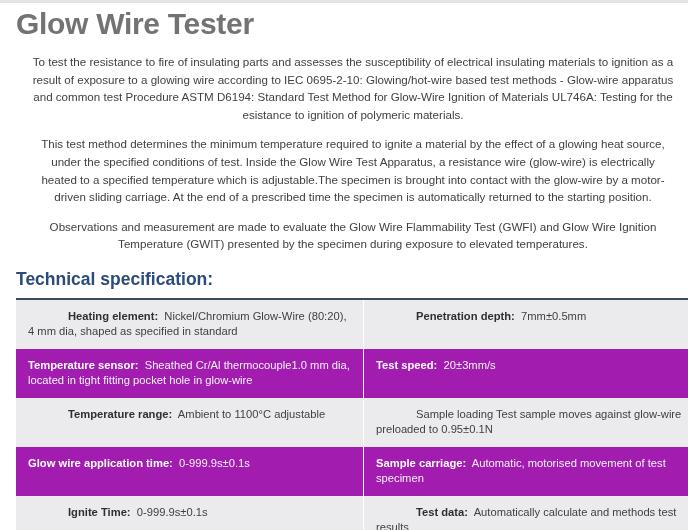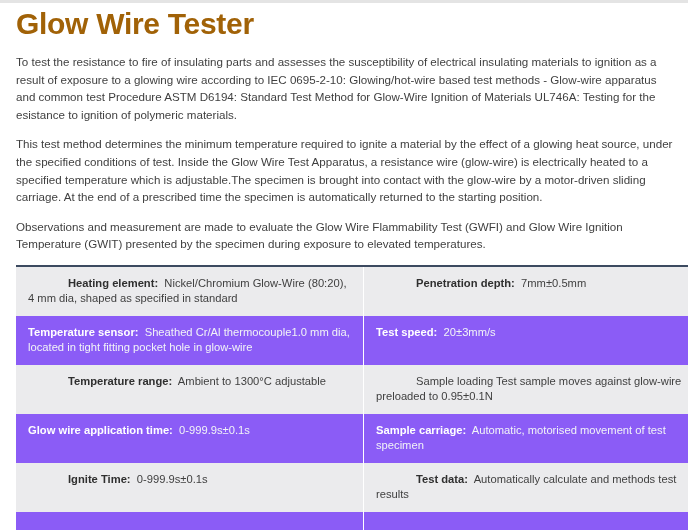--- a/index.html
+++ b/index.html
@@ -20,30 +20,30 @@
     background: #e4e4e4;
     width: 100%;
   }
   .page {
     padding: 0 14px 0 16px;
   }
   h1.title {
     font-size: 30px;
     line-height: 34px;
     font-weight: bold;
-    color: #a16207;
+    color: #737373;
     margin: 4px 0 12px 0;
     letter-spacing: -0.3px;
   }
   p.body-text {
     font-size: 11.6px;
     line-height: 17.6px;
-    margin: 0 0 12px 0;
+    margin: 0 0 12px 16px;
     color: #3f3f3f;
-    text-align: left;
+    text-align: center;
   }
   h2.section-title {
     font-size: 17.5px;
     line-height: 21px;
     font-weight: bold;
     color: #2a4b7c;
     margin: 16px 0 8px 0;
   }
   table.spec {
     border-collapse: collapse;
@@ -64,21 +64,21 @@
     width: 336px;
   }
   tr.row-light td {
     background: #ebebed;
     color: #3f3f3f;
   }
   tr.row-light td.col-right {
     border-left: 1px solid #ffffff;
   }
   tr.row-dark td {
-    background: #8b5cf6;
+    background: #a21caf;
     color: #f2f4f7;
   }
   tr.row-dark td.col-right {
     border-left: 1px solid #ffffff;
   }
   .lbl {
     font-weight: bold;
   }
   tr.row-light .lbl { color: #2f2f2f; padding-left: 40px; }
   tr.row-dark  .lbl { color: #ffffff; }
@@ -90,20 +90,21 @@
 <div class="top-strip"></div>
 
 <div class="page">
 
   <h1 class="title">Glow Wire Tester</h1>
 
   <p class="body-text">To test the resistance to fire of insulating parts and assesses the susceptibility of electrical insulating materials to ignition as a result of exposure to a glowing wire according to IEC 0695-2-10: Glowing/hot-wire based test methods - Glow-wire apparatus and common test Procedure ASTM D6194: Standard Test Method for Glow-Wire Ignition of Materials UL746A: Testing for the esistance to ignition of polymeric materials.</p>
   <p class="body-text">This test method determines the minimum temperature required to ignite a material by the effect of a glowing heat source, under the specified conditions of test. Inside the Glow Wire Test Apparatus, a resistance wire (glow-wire) is electrically heated to a specified temperature which is adjustable.The specimen is brought into contact with the glow-wire by a motor-driven sliding carriage. At the end of a prescribed time the specimen is automatically returned to the starting position.</p>
   <p class="body-text">Observations and measurement are made to evaluate the Glow Wire Flammability Test (GWFI) and Glow Wire Ignition Temperature (GWIT) presented by the specimen during exposure to elevated temperatures.</p>
 
+  <h2 class="section-title">Technical specification:</h2>
 
   <table class="spec">
     <tbody>
       <tr class="row-light">
         <td class="col-left">
           <span class="lbl">Heating element:&nbsp;</span>
           <span class="cell-plain">Nickel/Chromium Glow-Wire (80:20), 4 mm dia, shaped as specified in standard</span>
         </td>
         <td class="col-right">
           <span class="lbl">Penetration depth:&nbsp;</span>
@@ -116,21 +117,21 @@
           <span class="cell-plain">Sheathed Cr/Al thermocouple1.0 mm dia, located in tight fitting pocket hole in glow-wire</span>
         </td>
         <td class="col-right">
           <span class="lbl">Test speed:&nbsp;</span>
           <span class="cell-plain">20±3mm/s</span>
         </td>
       </tr>
       <tr class="row-light">
         <td class="col-left">
           <span class="lbl">Temperature range:&nbsp;</span>
-          <span class="cell-plain">Ambient to 1300°C adjustable</span>
+          <span class="cell-plain">Ambient to 1100°C adjustable</span>
         </td>
         <td class="col-right">
           <span class="lbl"></span>
           <span class="cell-plain">Sample loading Test sample moves against glow-wire preloaded to 0.95±0.1N</span>
         </td>
       </tr>
       <tr class="row-dark">
         <td class="col-left">
           <span class="lbl">Glow wire application time:&nbsp;</span>
           <span class="cell-plain">0-999.9s±0.1s</span>

